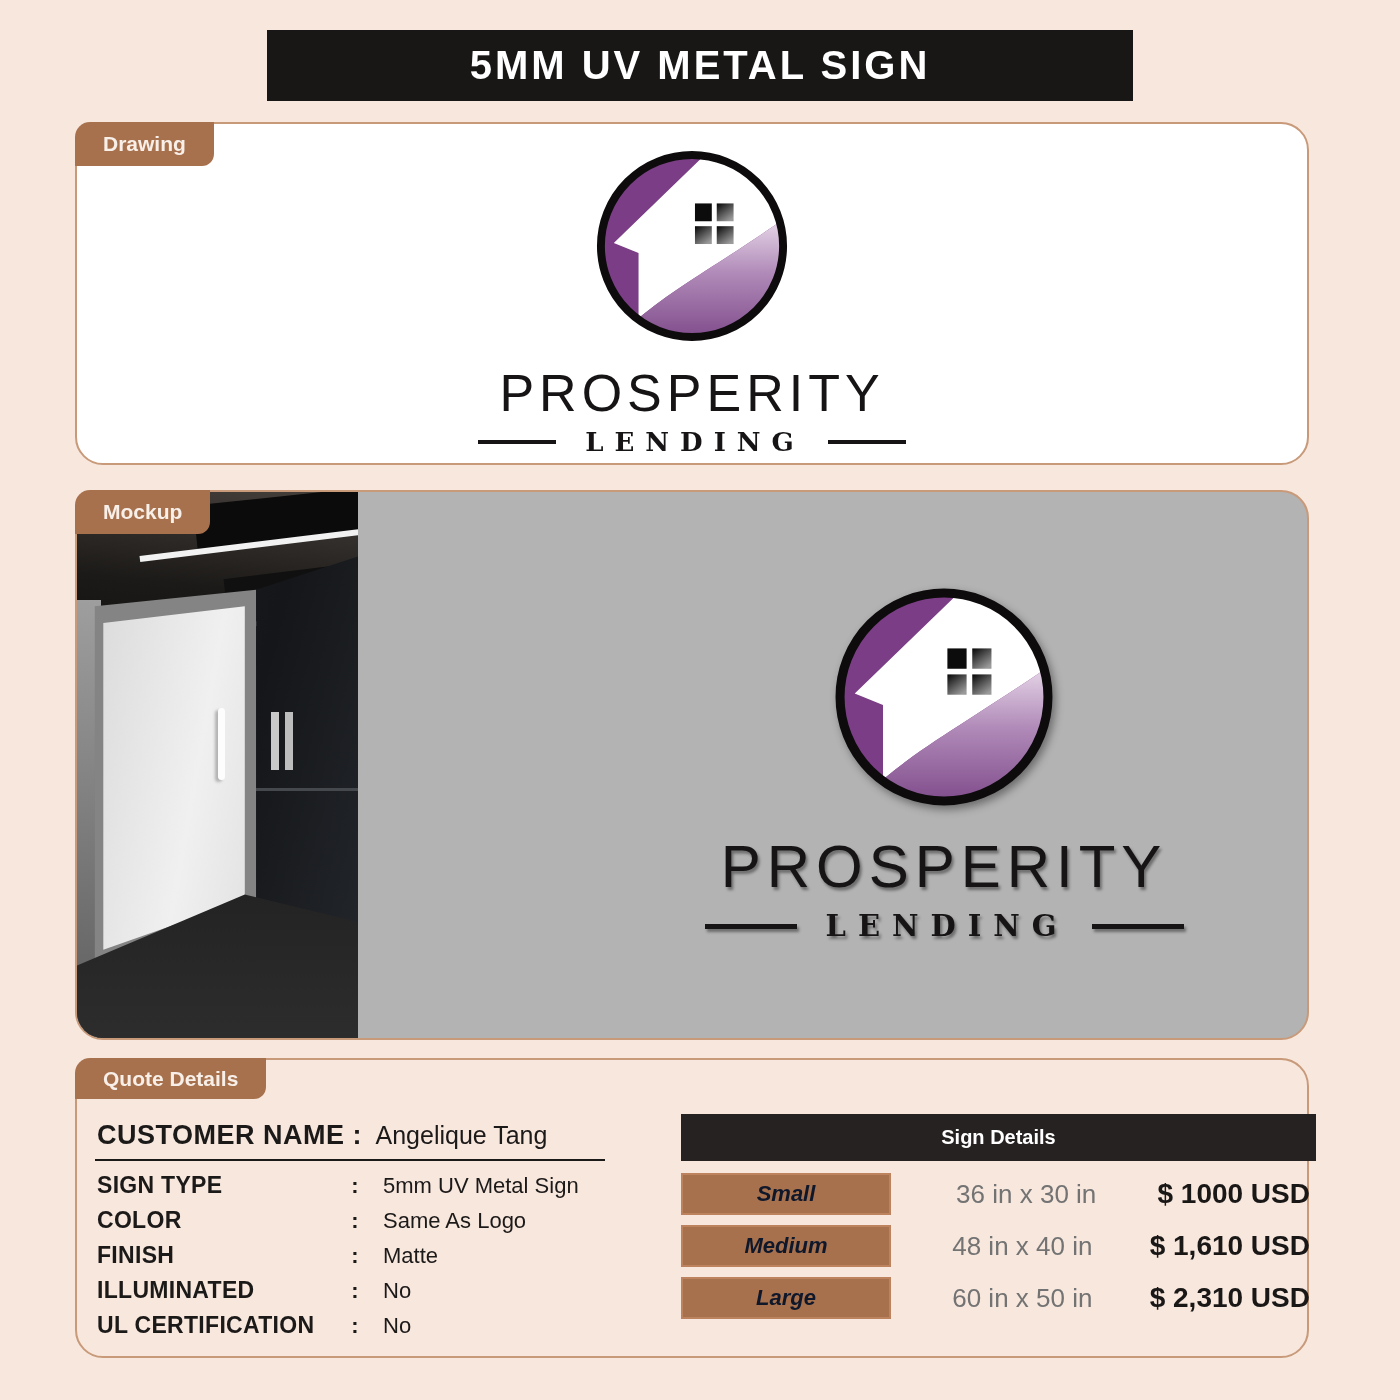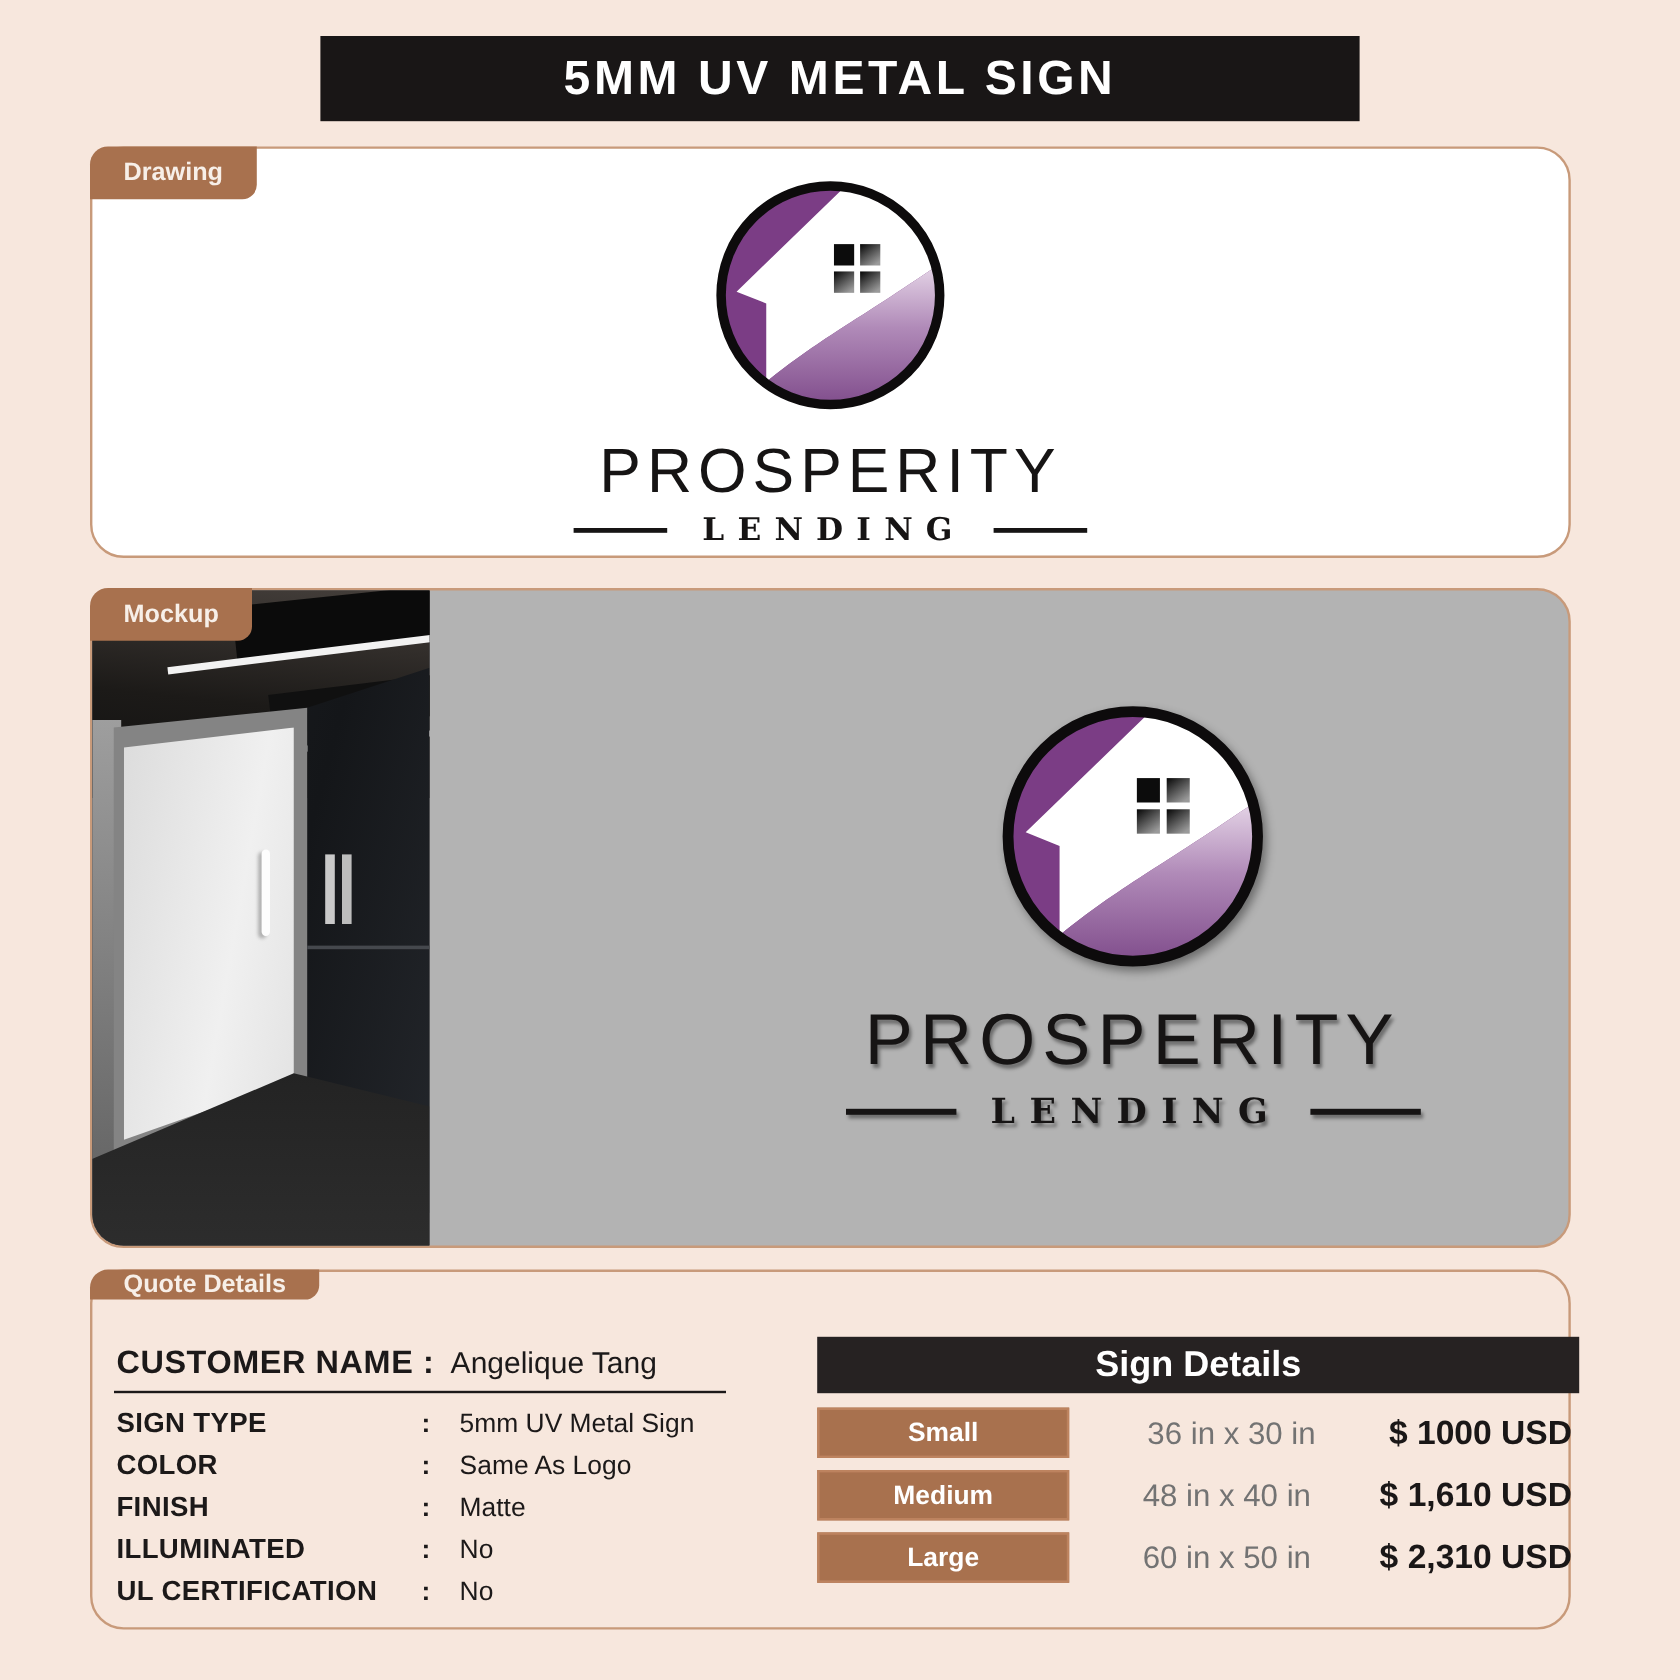--- a/index.html
+++ b/index.html
@@ -26,21 +26,21 @@
   .box-mockup  { top: 490px; height: 550px; background: #b3b3b3; overflow: hidden; }
   .box-quote   { top: 1058px; height: 300px; background: transparent; }
   .tab {
     position: absolute; z-index: 5; background: #a8714e;
     border-radius: 15px 0 12px 0; height: 44px;
     display: flex; align-items: center; padding: 0 28px;
   }
   .tab span { color: #f7efe8; font-size: 21px; font-weight: bold; }
   .tab-drawing { left: 75px; top: 122px; }
   .tab-mockup  { left: 75px; top: 490px; }
-  .tab-quote   { left: 75px; top: 1058px; height: 25px; }
+  .tab-quote   { left: 75px; top: 1058px; height: 41px; }
   
   .logo-block { display: flex; flex-direction: column; align-items: center; }
   .drawing-content {
     position: absolute; inset: 0; display: flex; flex-direction: column;
     align-items: center; padding-top: 23px;
   }
   .logo-svg { width: 198px; height: 198px; }
   .brand {
     font-size: 52px; letter-spacing: 5px; color: #161414;
     margin-top: 18px; white-space: nowrap;
@@ -93,27 +93,27 @@
   .customer-row .val { font-size: 25px; margin-top: 40px; }
   .cust-underline { position: absolute; left: 18px; top: 99px; width: 510px; height: 2px; background: #1c1919; }
   .fields { position: absolute; left: 20px; top: 112px; display: grid;
     grid-template-columns: 248px 20px auto; row-gap: 8px; align-items: baseline; }
   .fields .flbl { font-size: 23px; font-weight: bold; letter-spacing: 0.3px; }
   .fields .fcol { font-size: 22px; font-weight: bold; text-align: center; }
   .fields .fval { font-size: 22px; padding-left: 18px; }
   
   .signdetails { position: absolute; left: 604px; top: 54px; width: 635px; }
   .sd-header { height: 47px; background: #262222; display: flex; align-items: center; justify-content: center; }
-  .sd-header span { color: #ffffff; font-size: 30px; font-weight: bold; }
+  .sd-header span { color: #ffffff; font-size: 20px; font-weight: bold; }
   .sd-rows { margin-top: 12px; }
   .sd-row { display: grid; grid-template-columns: 214px 1fr auto; align-items: center;
     height: 42px; margin-bottom: 10px; }
   .size-btn { width: 210px; height: 42px; background: #a8714e; border: 2px solid #bd835f;
     display: flex; align-items: center; justify-content: center; cursor: pointer; }
-  .size-btn span { color: #ffffff; font-size: 22px; font-weight: bold; }
+  .size-btn span { color: #0f172a; font-size: 22px; font-weight: bold; font-style: italic; }
   .sd-dims { text-align: center; font-size: 26px; color: #737373; }
   .sd-price { font-size: 28px; font-weight: bold; color: #1a1717; padding-right: 6px; white-space: nowrap; }
 </style>
 </head>
 <body>
 
 <div class="page">
 
   <div class="title-bar">
     <span>5MM UV METAL SIGN</span>

